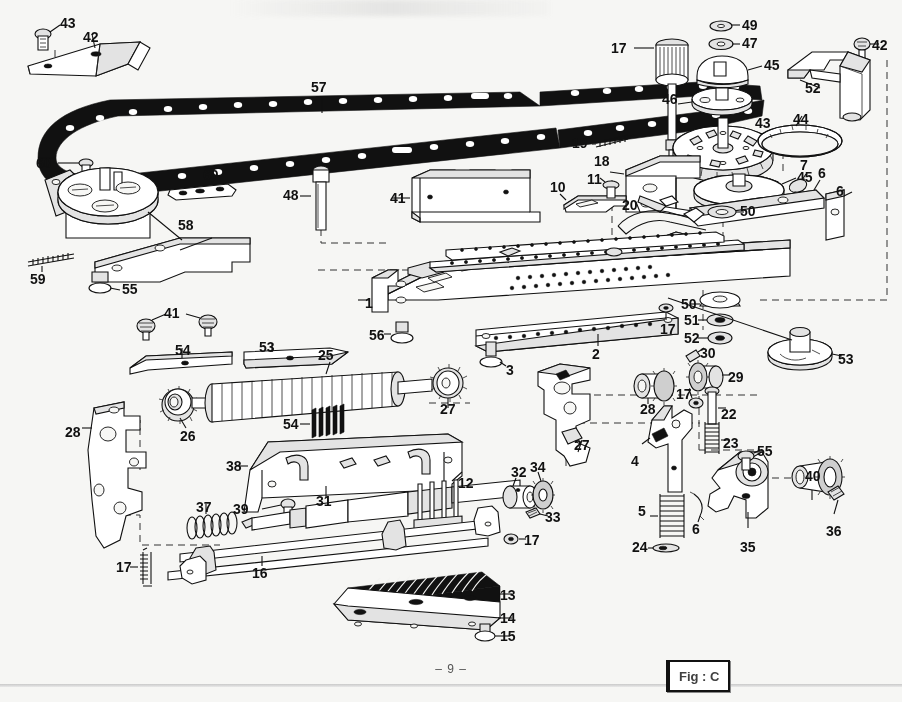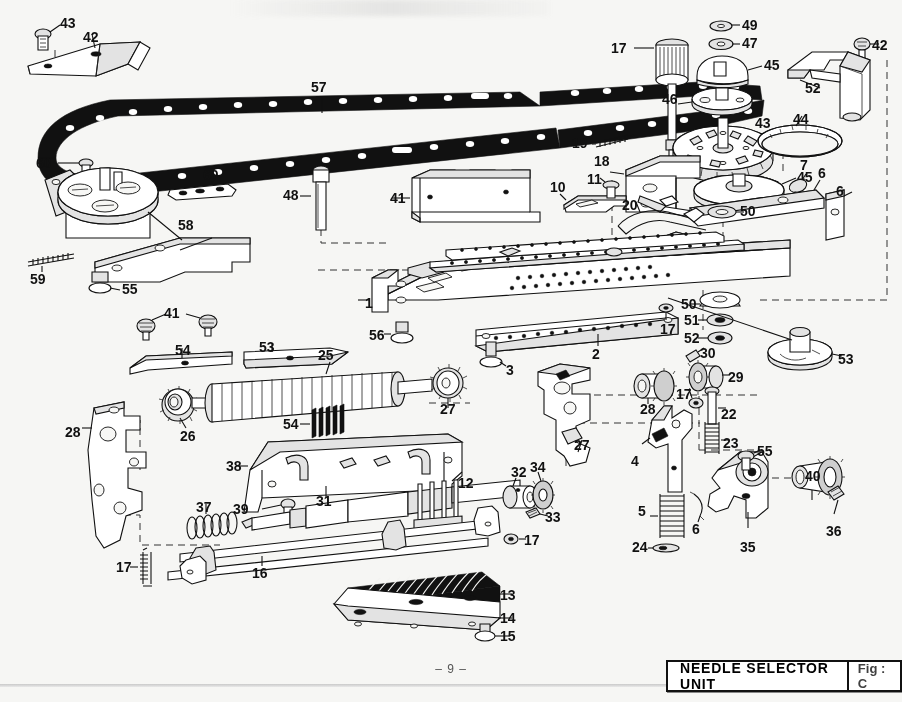--- a/index.html
+++ b/index.html
@@ -1053,18 +1053,17 @@
       <path class="ln" d="M838,500 L834,514"></path>
     </g>
     <text x="826" y="536">36</text>
 
   </svg>
 
   <div class="page-num">– 9 –</div>
   <div class="bottom-rule"></div>
 
   <div class="title-box">
-    <div class="t-main">NEEDLE SELECTOR UNIT</div>
     <div class="t-sep"></div>
     <div class="t-fig">Fig : C</div>
   </div>
 
 </div>
 
 </body></html>

